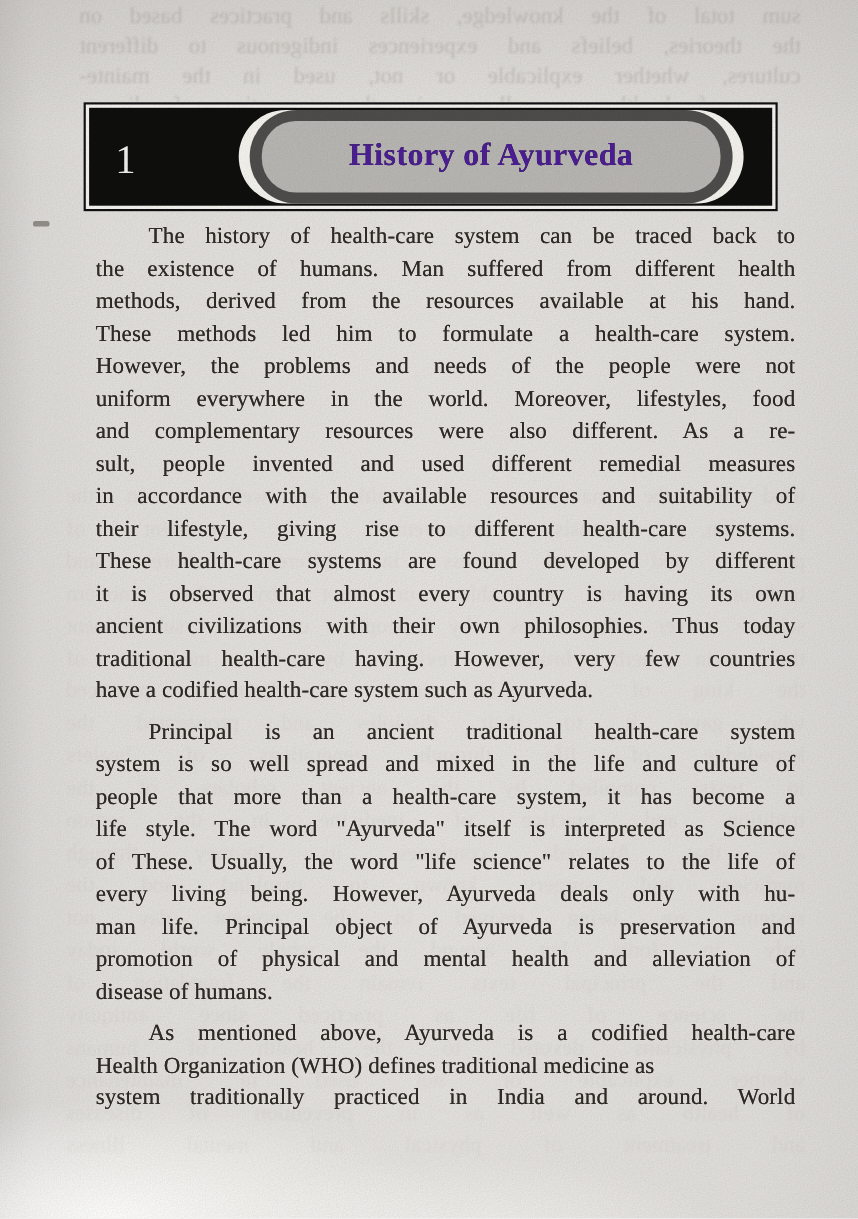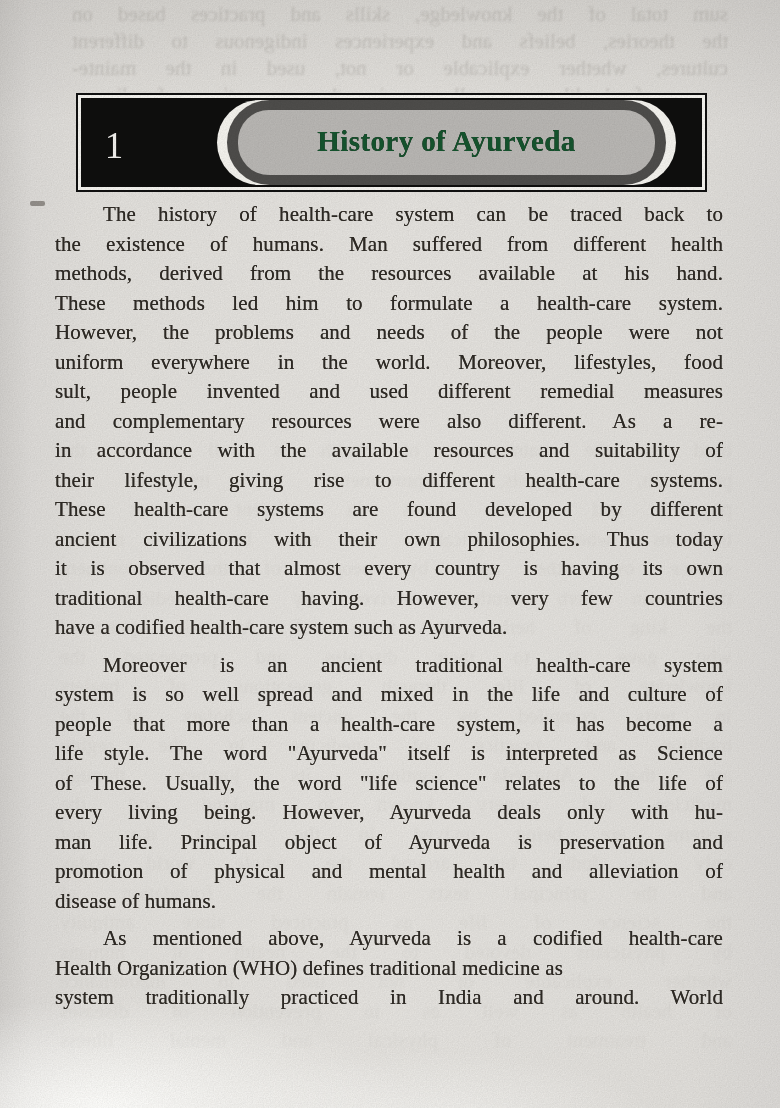--- a/index.html
+++ b/index.html
@@ -57,34 +57,34 @@
   .stadium-dark{
     position:absolute;left:146px;right:36px;top:2px;bottom:2px;
     border-radius:44px;background:#4d4c4a;
   }
   .stadium-light{
     position:absolute;left:157px;right:47px;top:12px;bottom:12px;
     border-radius:31px;background:#b7b5b2;
     display:flex;align-items:center;justify-content:center;
   }
   .chapter-title{
-    font-size:29px;font-weight:bold;color:#14532d;
+    font-size:29px;font-weight:bold;color:#4c1d95;
     letter-spacing:0.4px;padding-bottom:2px;
     text-shadow:0 0 .5px #151310;
   }
 
   
   .content{
     position:absolute;left:55px;top:200px;width:668px;z-index:2;
     color:#2e2a25;font-size:21px;line-height:29.5px;
     text-shadow:0 0 .45px rgba(46,42,37,.85);
     letter-spacing:.1px;
   }
   .para{margin:0 0 8px 0;padding:0;}
-  .para .line{text-align:justify;text-align-last:justify;white-space:normal;}
+  .para .line{text-align:justify;text-align-last:justify;white-space:normal;margin-left:32px;}
   .para .line.first{padding-left:48px;}
   .para .line.last{text-align-last:left;}
 
   
   .smudge{
     position:absolute;left:30px;top:201px;width:15px;height:5px;
     background:rgba(70,64,58,.5);border-radius:2px;filter:blur(.6px);z-index:4;
   }
   .grain{
     position:absolute;left:0;top:0;z-index:9;pointer-events:none;
@@ -139,32 +139,32 @@
   </div>
 
   <div class="content">
     <div class="para">
         <div class="line first">The history of health-care system can be traced back to</div>
         <div class="line">the existence of humans. Man suffered from different health</div>
         <div class="line">methods, derived from the resources available at his hand.</div>
         <div class="line">These methods led him to formulate a health-care system.</div>
         <div class="line">However, the problems and needs of the people were not</div>
         <div class="line">uniform everywhere in the world. Moreover, lifestyles, food</div>
+        <div class="line">and complementary resources were also different. As a re-</div>
         <div class="line">sult, people invented and used different remedial measures</div>
-        <div class="line">and complementary resources were also different. As a re-</div>
         <div class="line">in accordance with the available resources and suitability of</div>
         <div class="line">their lifestyle, giving rise to different health-care systems.</div>
         <div class="line">These health-care systems are found developed by different</div>
+        <div class="line">it is observed that almost every country is having its own</div>
         <div class="line">ancient civilizations with their own philosophies. Thus today</div>
-        <div class="line">it is observed that almost every country is having its own</div>
         <div class="line">traditional health-care having. However, very few countries</div>
         <div class="line last">have a codified health-care system such as Ayurveda.</div>
       </div>
     <div class="para">
-        <div class="line first">Moreover is an ancient traditional health-care system</div>
+        <div class="line first">Principal is an ancient traditional health-care system</div>
         <div class="line">system is so well spread and mixed in the life and culture of</div>
         <div class="line">people that more than a health-care system, it has become a</div>
         <div class="line">life style. The word "Ayurveda" itself is interpreted as Science</div>
         <div class="line">of These. Usually, the word "life science" relates to the life of</div>
         <div class="line">every living being. However, Ayurveda deals only with hu-</div>
         <div class="line">man life. Principal object of Ayurveda is preservation and</div>
         <div class="line">promotion of physical and mental health and alleviation of</div>
         <div class="line last">disease of humans.</div>
       </div>
     <div class="para">

